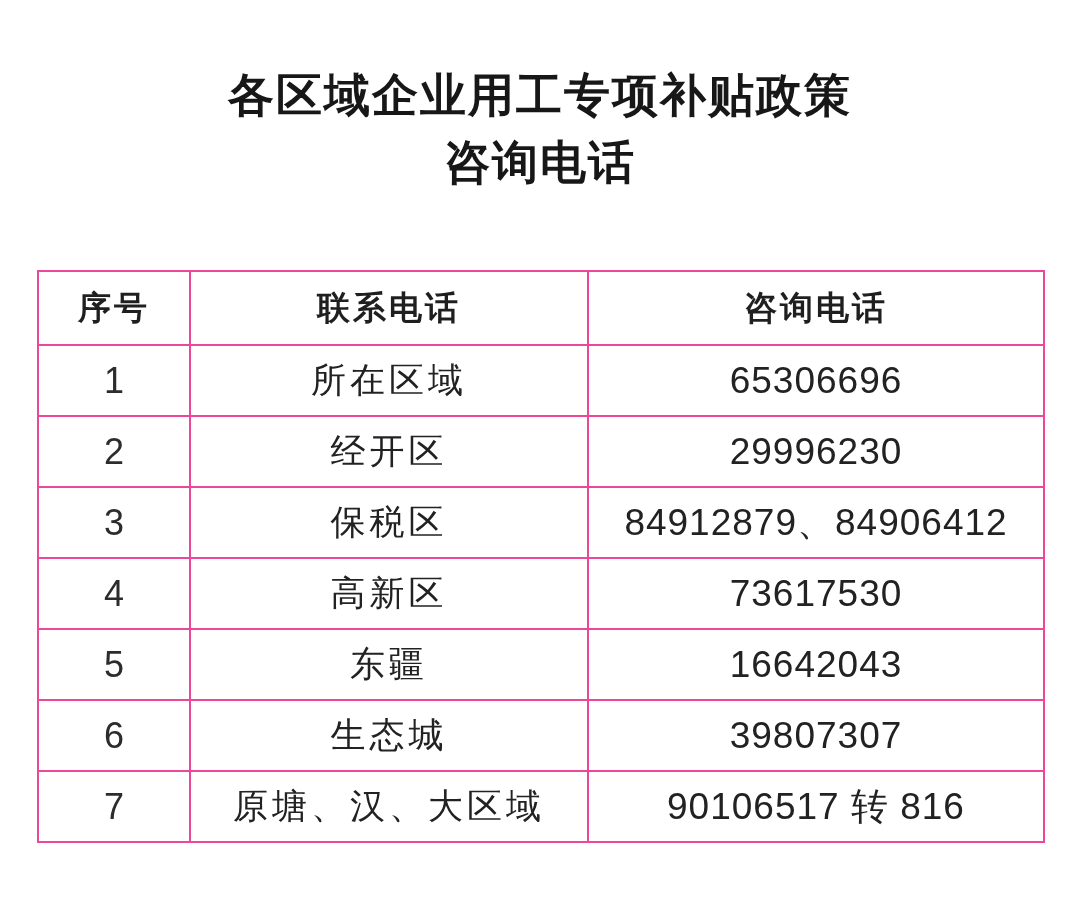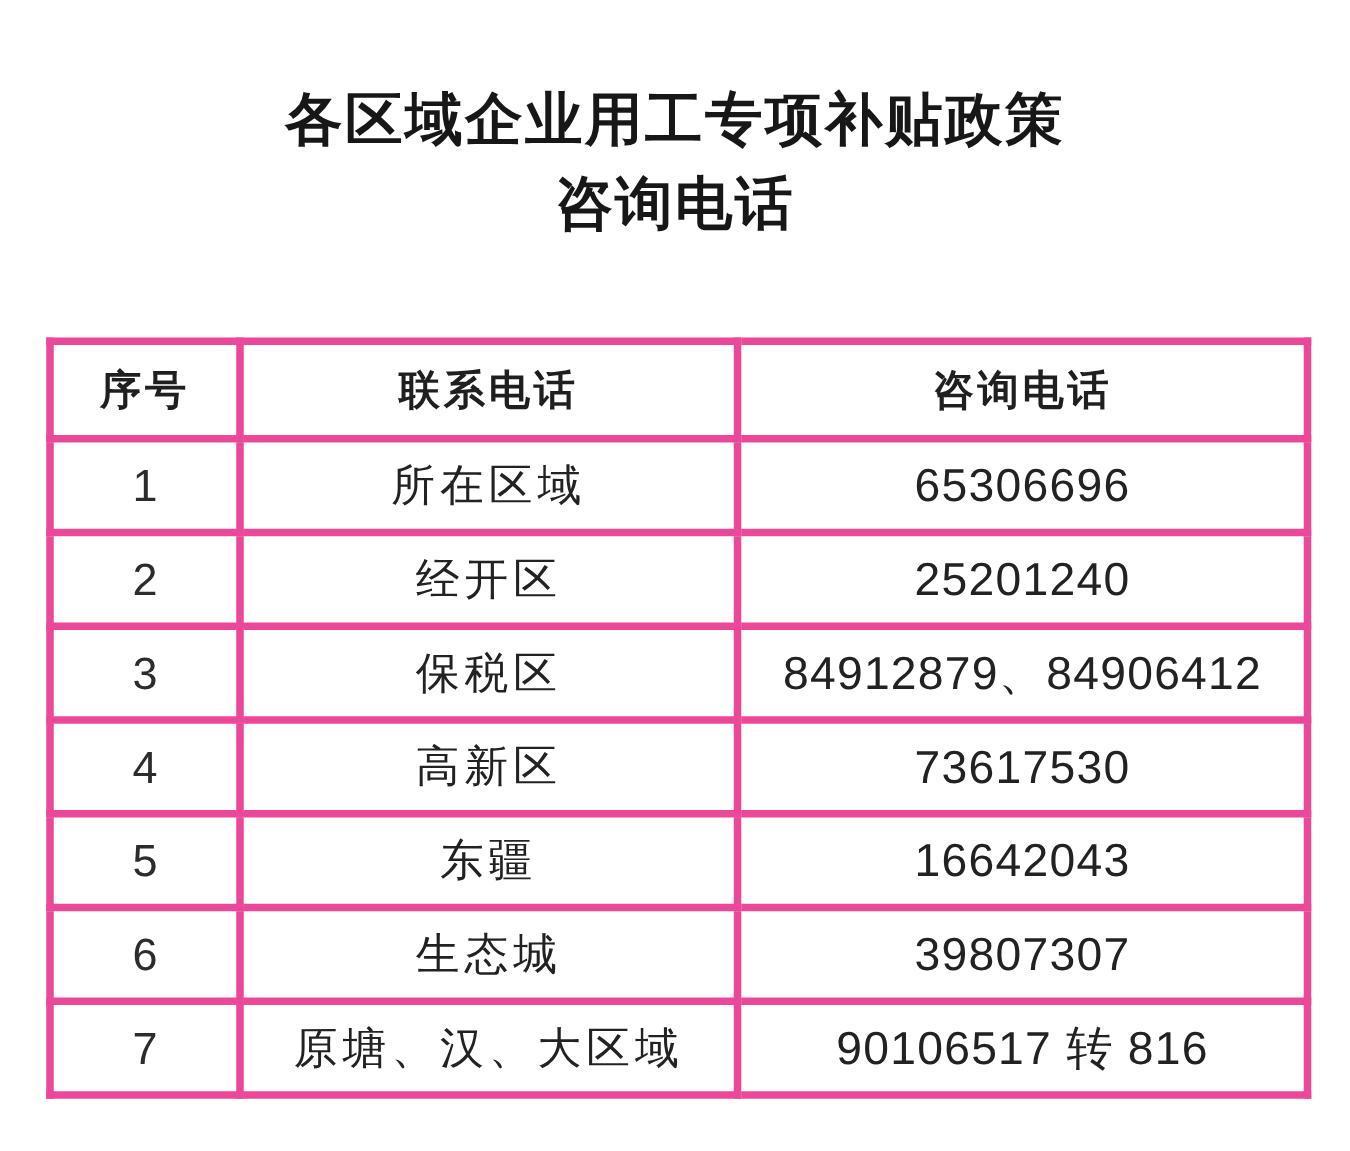--- a/index.html
+++ b/index.html
@@ -27,21 +27,21 @@
   .contact-table {
     position: absolute;
     left: 37px;
     top: 270px;
     width: 1006px;
     border-collapse: collapse;
     table-layout: fixed;
   }
   .contact-table th,
   .contact-table td {
-    border: 6px solid #ec4899;
+    border: 2px solid #ec4899;
     text-align: center;
     vertical-align: middle;
     padding: 0;
   }
   .contact-table th {
     height: 72px;
     font-size: 33px;
     font-weight: 700;
     color: #1f1f1f;
     letter-spacing: 3px;
@@ -91,21 +91,21 @@
   </thead>
   <tbody>
     <tr>
       <td class="cell-index">1</td>
       <td class="cell-region">所在区域</td>
       <td class="cell-phone">65306696</td>
     </tr>
     <tr>
       <td class="cell-index">2</td>
       <td class="cell-region">经开区</td>
-      <td class="cell-phone">25201240</td>
+      <td class="cell-phone">29996230</td>
     </tr>
     <tr>
       <td class="cell-index">3</td>
       <td class="cell-region">保税区</td>
       <td class="cell-phone">84912879、84906412</td>
     </tr>
     <tr>
       <td class="cell-index">4</td>
       <td class="cell-region">高新区</td>
       <td class="cell-phone">73617530</td>

